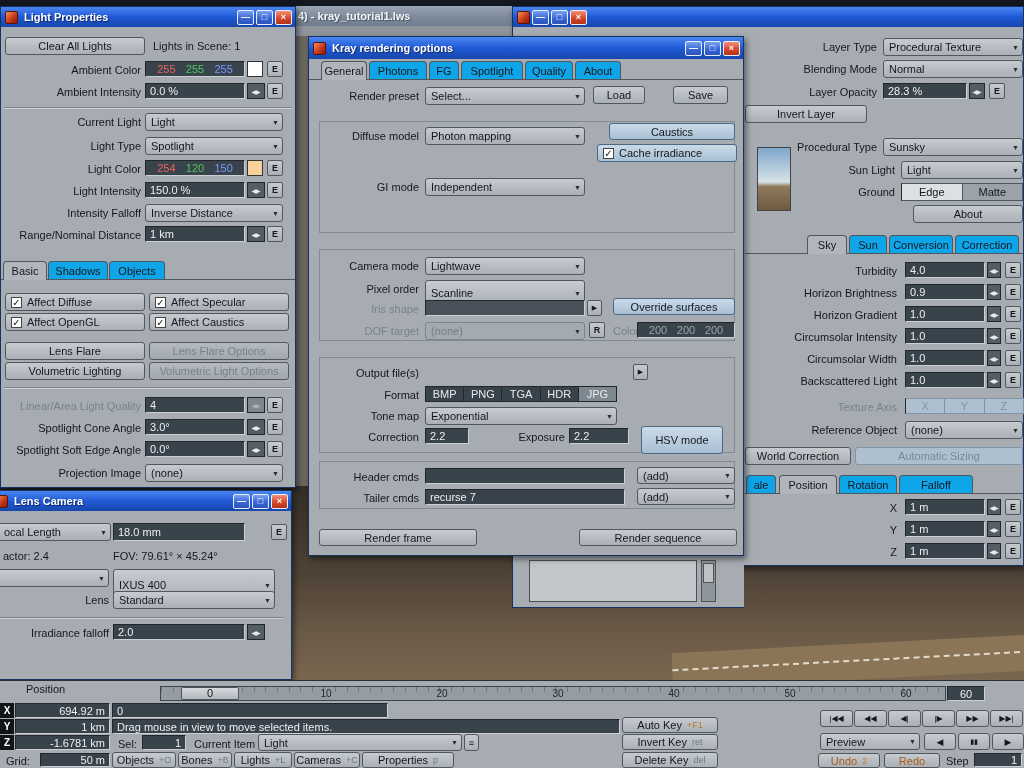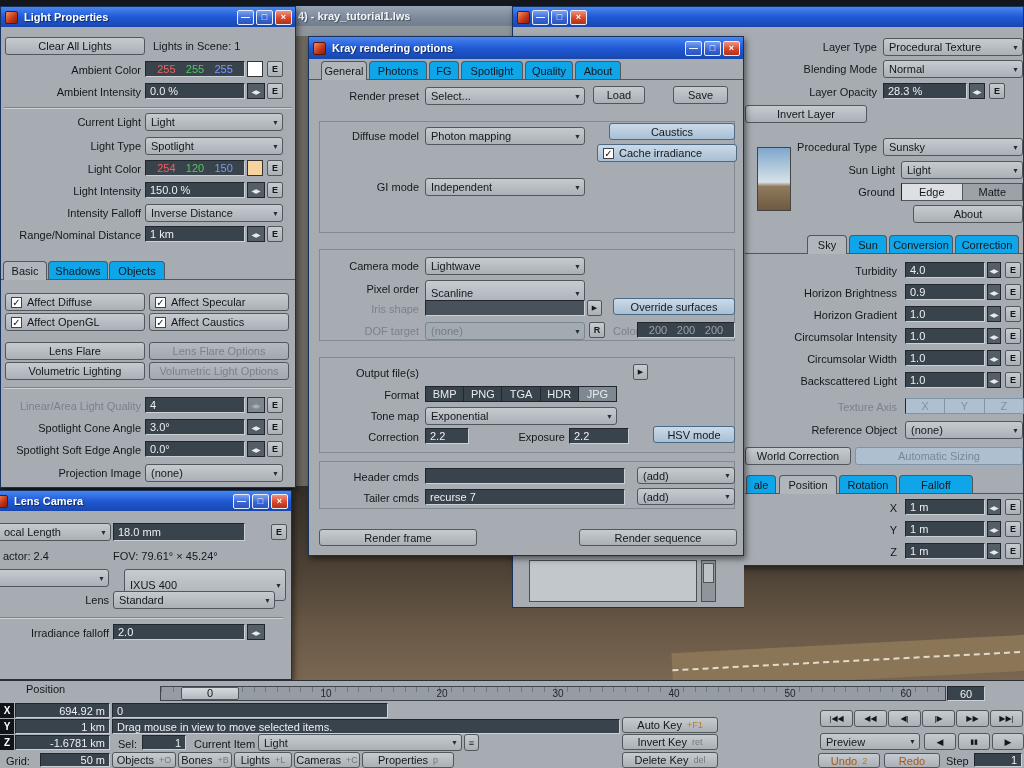--- a/index.html
+++ b/index.html
@@ -309,21 +309,21 @@
         <span class="a">▼</span>
       </div>
     <div class="F" style="left:122px;top:12px;width:132px;height:18px">18.0 mm</div>
     <div class="E" style="left:280px;top:13px;width:16px;height:16px">E</div>
     <div class="LT" style="left:12px;top:39px">actor: 2.4</div>
     <div class="LT" style="left:122px;top:39px">FOV: 79.61° × 45.24°</div>
     <div class="D" style="left:0;top:58px;width:118px;height:18px">
         <span class="c"></span>
         <span class="a">▼</span>
       </div>
-    <div class="D" style="left:133px;top:58px;width:162px;height:32px">
+    <div class="D" style="left:122px;top:58px;width:162px;height:32px">
         <span class="c">IXUS 400</span>
         <span class="a">▼</span>
       </div>
     <div class="L" style="left:0;top:83px;width:118px">Lens</div>
     <div class="D" style="left:122px;top:80px;width:162px;height:18px">
         <span class="c">Standard</span>
         <span class="a">▼</span>
       </div>
     <div class="gv" style="left:6px;top:106px;width:286px"></div>
     <div class="L" style="left:0;top:116px;width:118px">Irradiance falloff</div>
@@ -415,21 +415,21 @@
     </div>
     <div class="L" style="left:0;top:351px;width:110px">Tone map</div>
     <div class="D" style="left:116px;top:348px;width:192px;height:18px">
         <span class="c">Exponential</span>
         <span class="a">▼</span>
       </div>
     <div class="L" style="left:0;top:372px;width:110px">Correction</div>
     <div class="F" style="left:116px;top:369px;width:44px;height:16px">2.2</div>
     <div class="L" style="left:170px;top:372px;width:86px">Exposure</div>
     <div class="F" style="left:260px;top:369px;width:60px;height:16px">2.2</div>
-    <div class="B blu" style="left:344px;top:367px;width:82px;height:17px">HSV mode</div>
+    <div class="B blu" style="left:332px;top:367px;width:82px;height:28px">HSV mode</div>
 
     <div class="grp" style="left:10px;top:402px;width:416px;height:48px"></div>
     <div class="L" style="left:0;top:412px;width:110px">Header cmds</div>
     <div class="F" style="left:116px;top:409px;width:200px;height:16px"></div>
     <div class="D" style="left:328px;top:408px;width:98px;height:17px">
         <span class="c">(add)</span>
         <span class="a">▼</span>
       </div>
     <div class="L" style="left:0;top:433px;width:110px">Tailer cmds</div>
     <div class="F" style="left:116px;top:430px;width:200px;height:16px">recurse 7</div>

